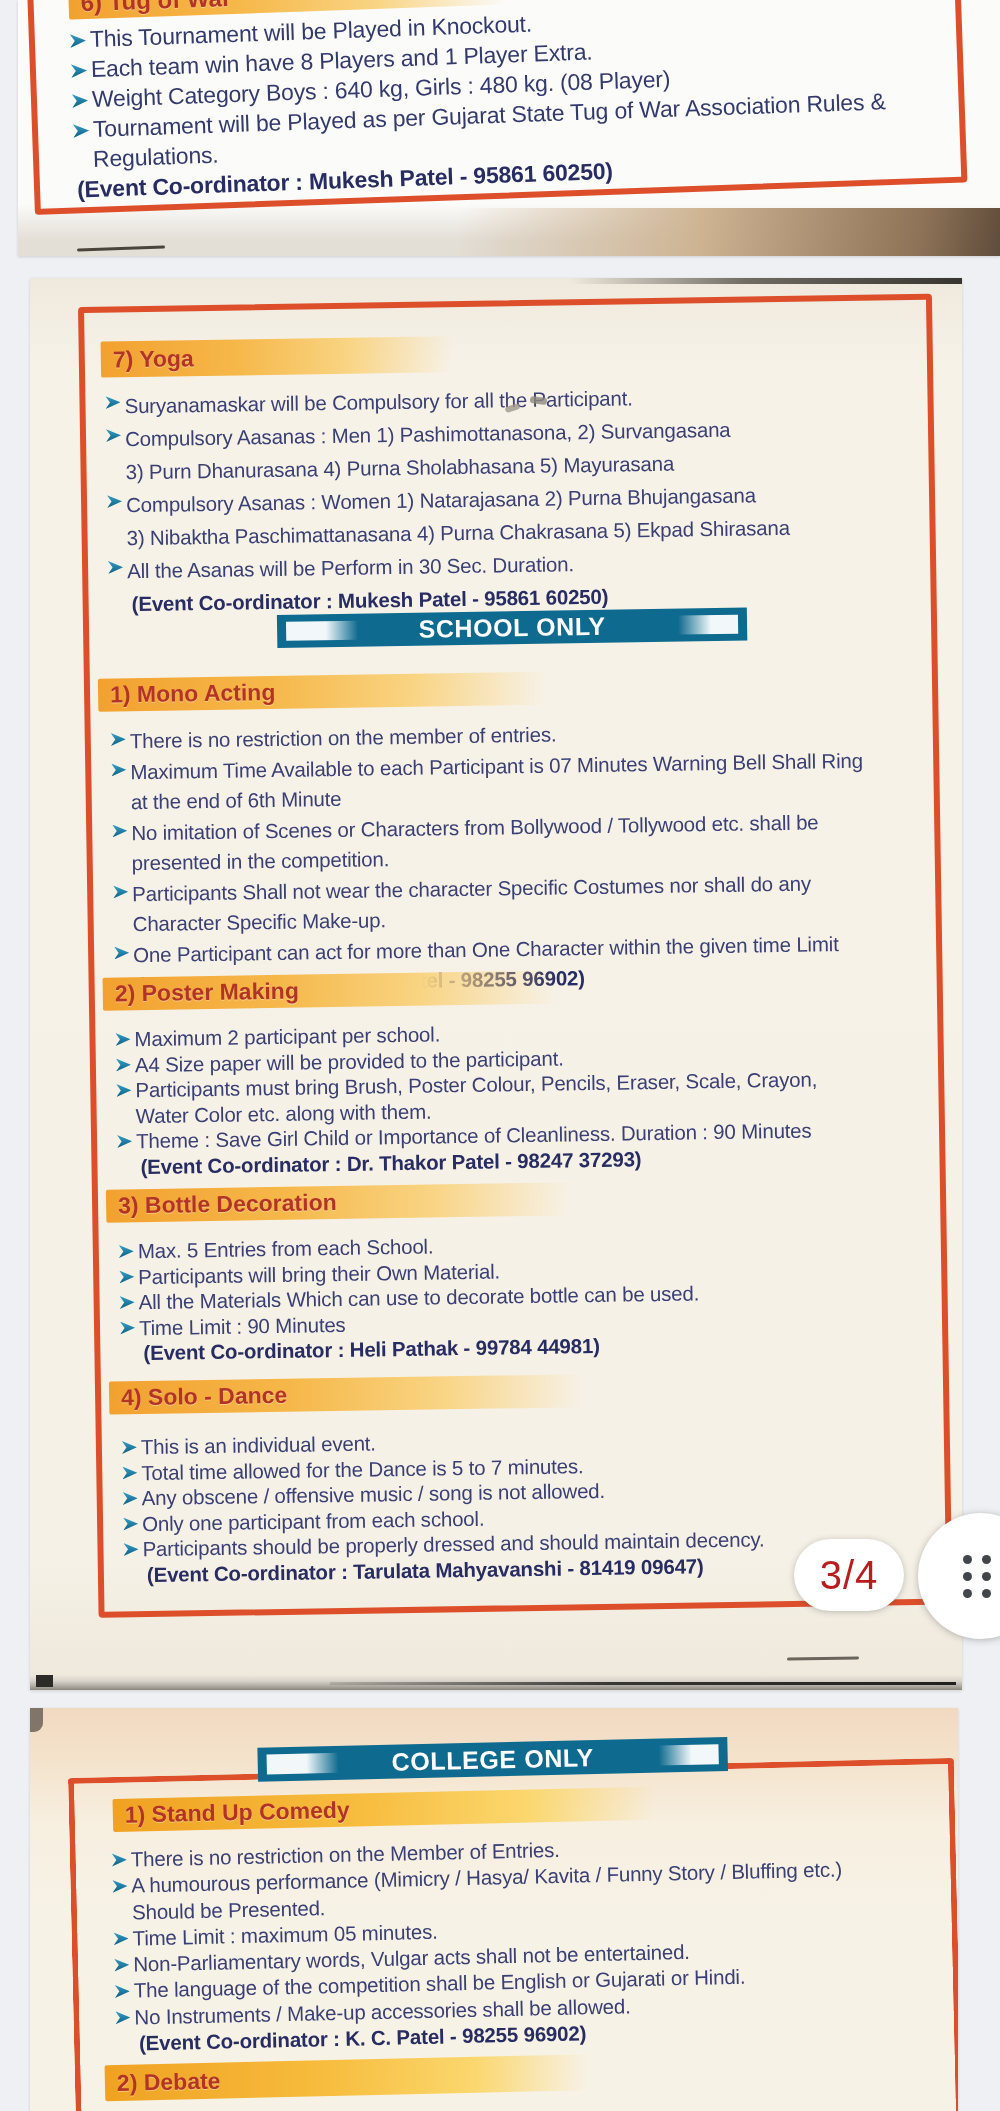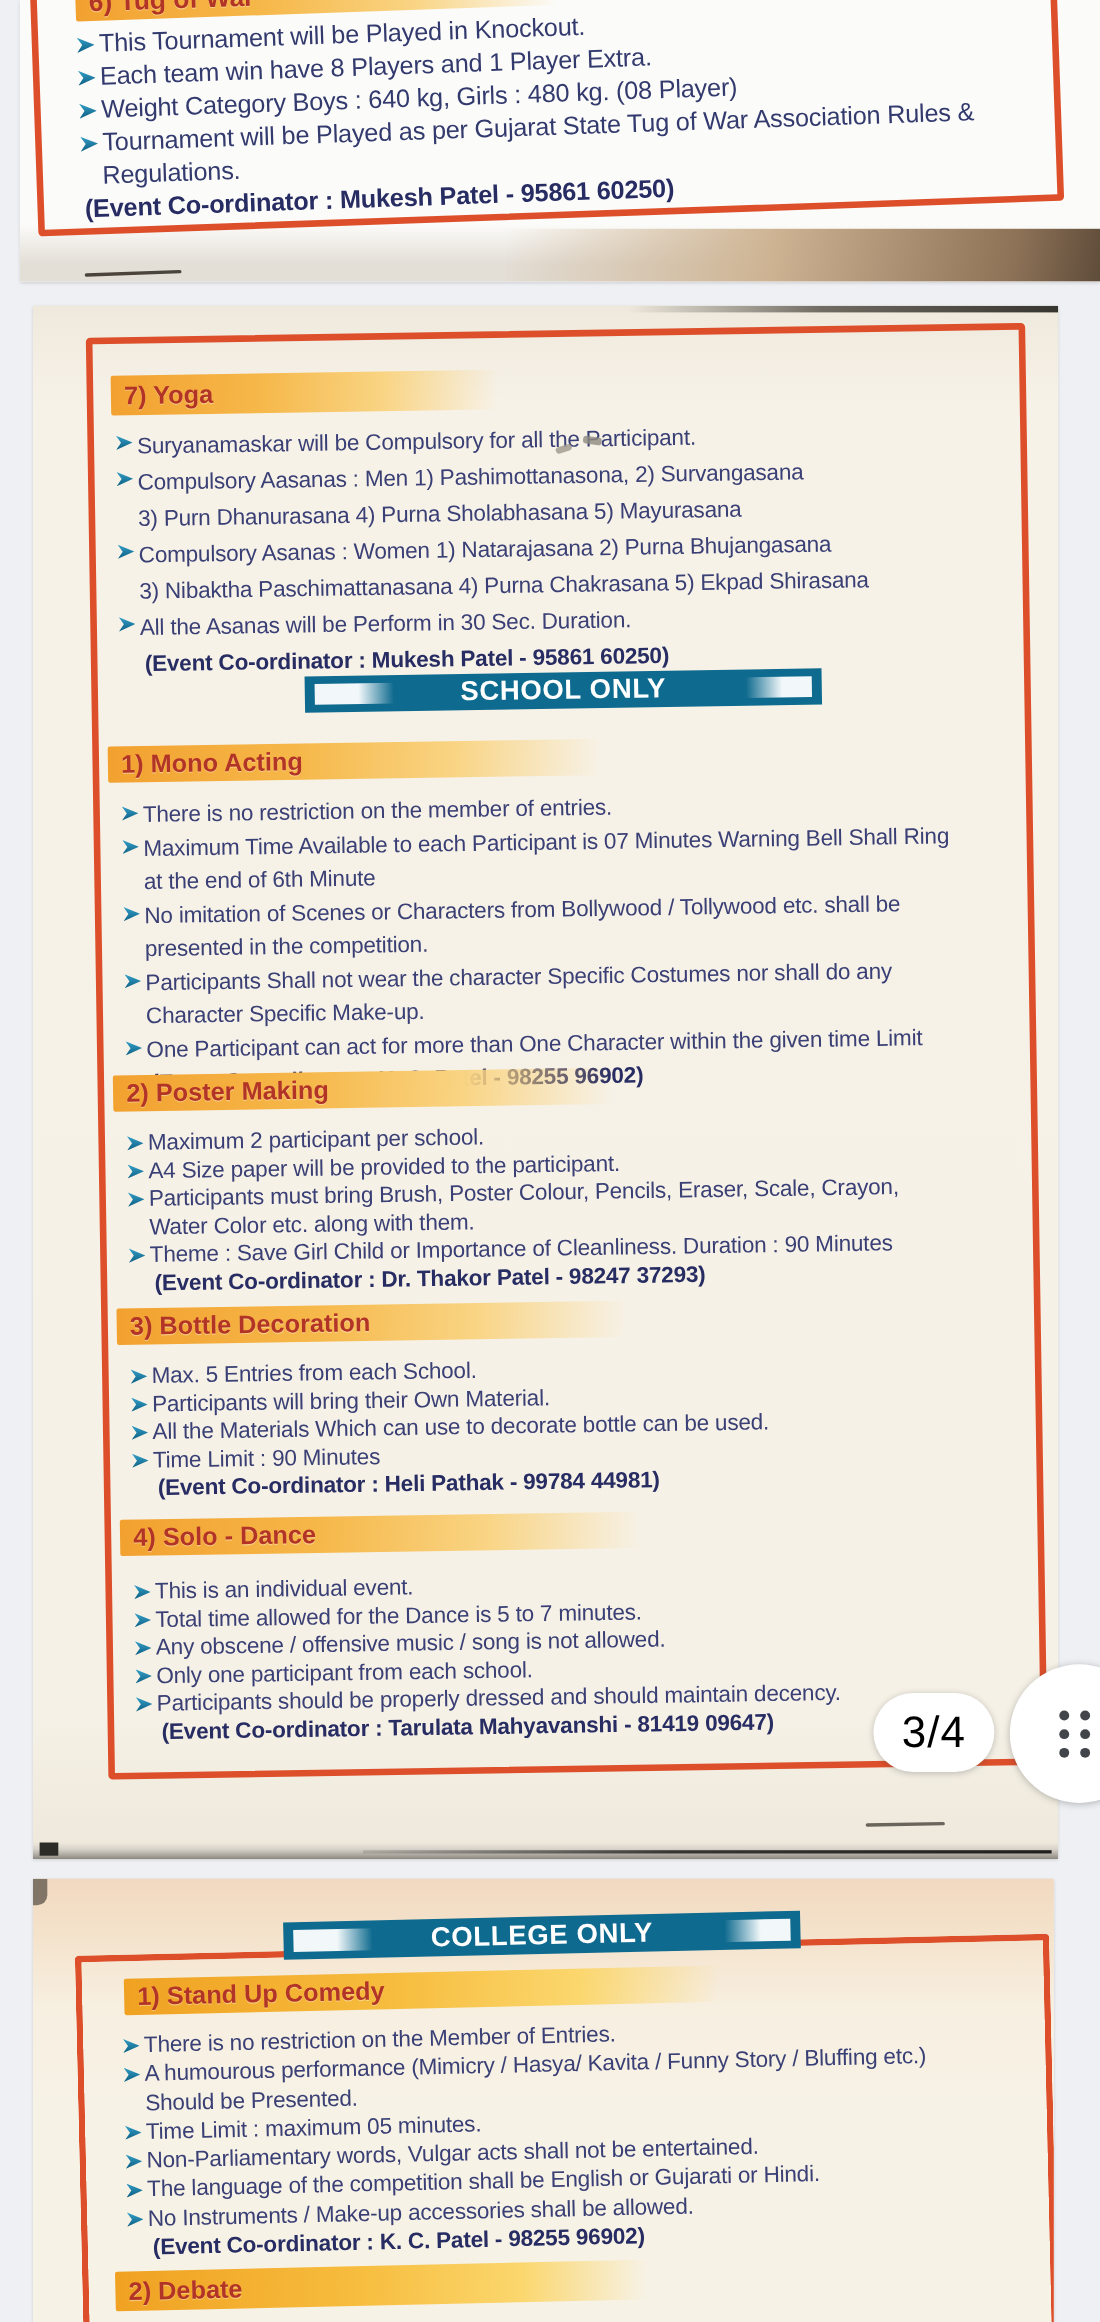--- a/index.html
+++ b/index.html
@@ -77,21 +77,21 @@
   #smudge-2{left:500px;top:119px;width:17px;height:7px;transform:rotate(8deg);background:#8f8a80;}
 
   
   .corner-smudge{position:absolute;left:0;top:0;width:13px;height:24px;background:#5b5349;
     opacity:.75;border-radius:0 0 9px 0;}
 
   
   #page-pill{position:absolute;left:794px;top:1539px;width:110px;height:72px;border-radius:37px;
     background:#ffffff;box-shadow:0 1px 6px rgba(60,64,67,.30);
     display:flex;align-items:center;justify-content:center;
-    font-size:40px;color:#000000;letter-spacing:1px;}
+    font-size:40px;color:#b91c1c;letter-spacing:1px;}
   #dots-btn{position:absolute;left:918px;top:1513px;width:126px;height:126px;border-radius:50%;
     background:#ffffff;box-shadow:0 1px 7px rgba(60,64,67,.35);}
   .dots-grid{position:absolute;left:45px;top:42px;display:grid;
     grid-template-columns:9px 9px;column-gap:10px;row-gap:8px;}
   .dots-grid span{width:9px;height:9px;border-radius:50%;background:#42464b;}
 </style>
 </head>
 <body>
 
 <div class="photo" id="photo-top">

